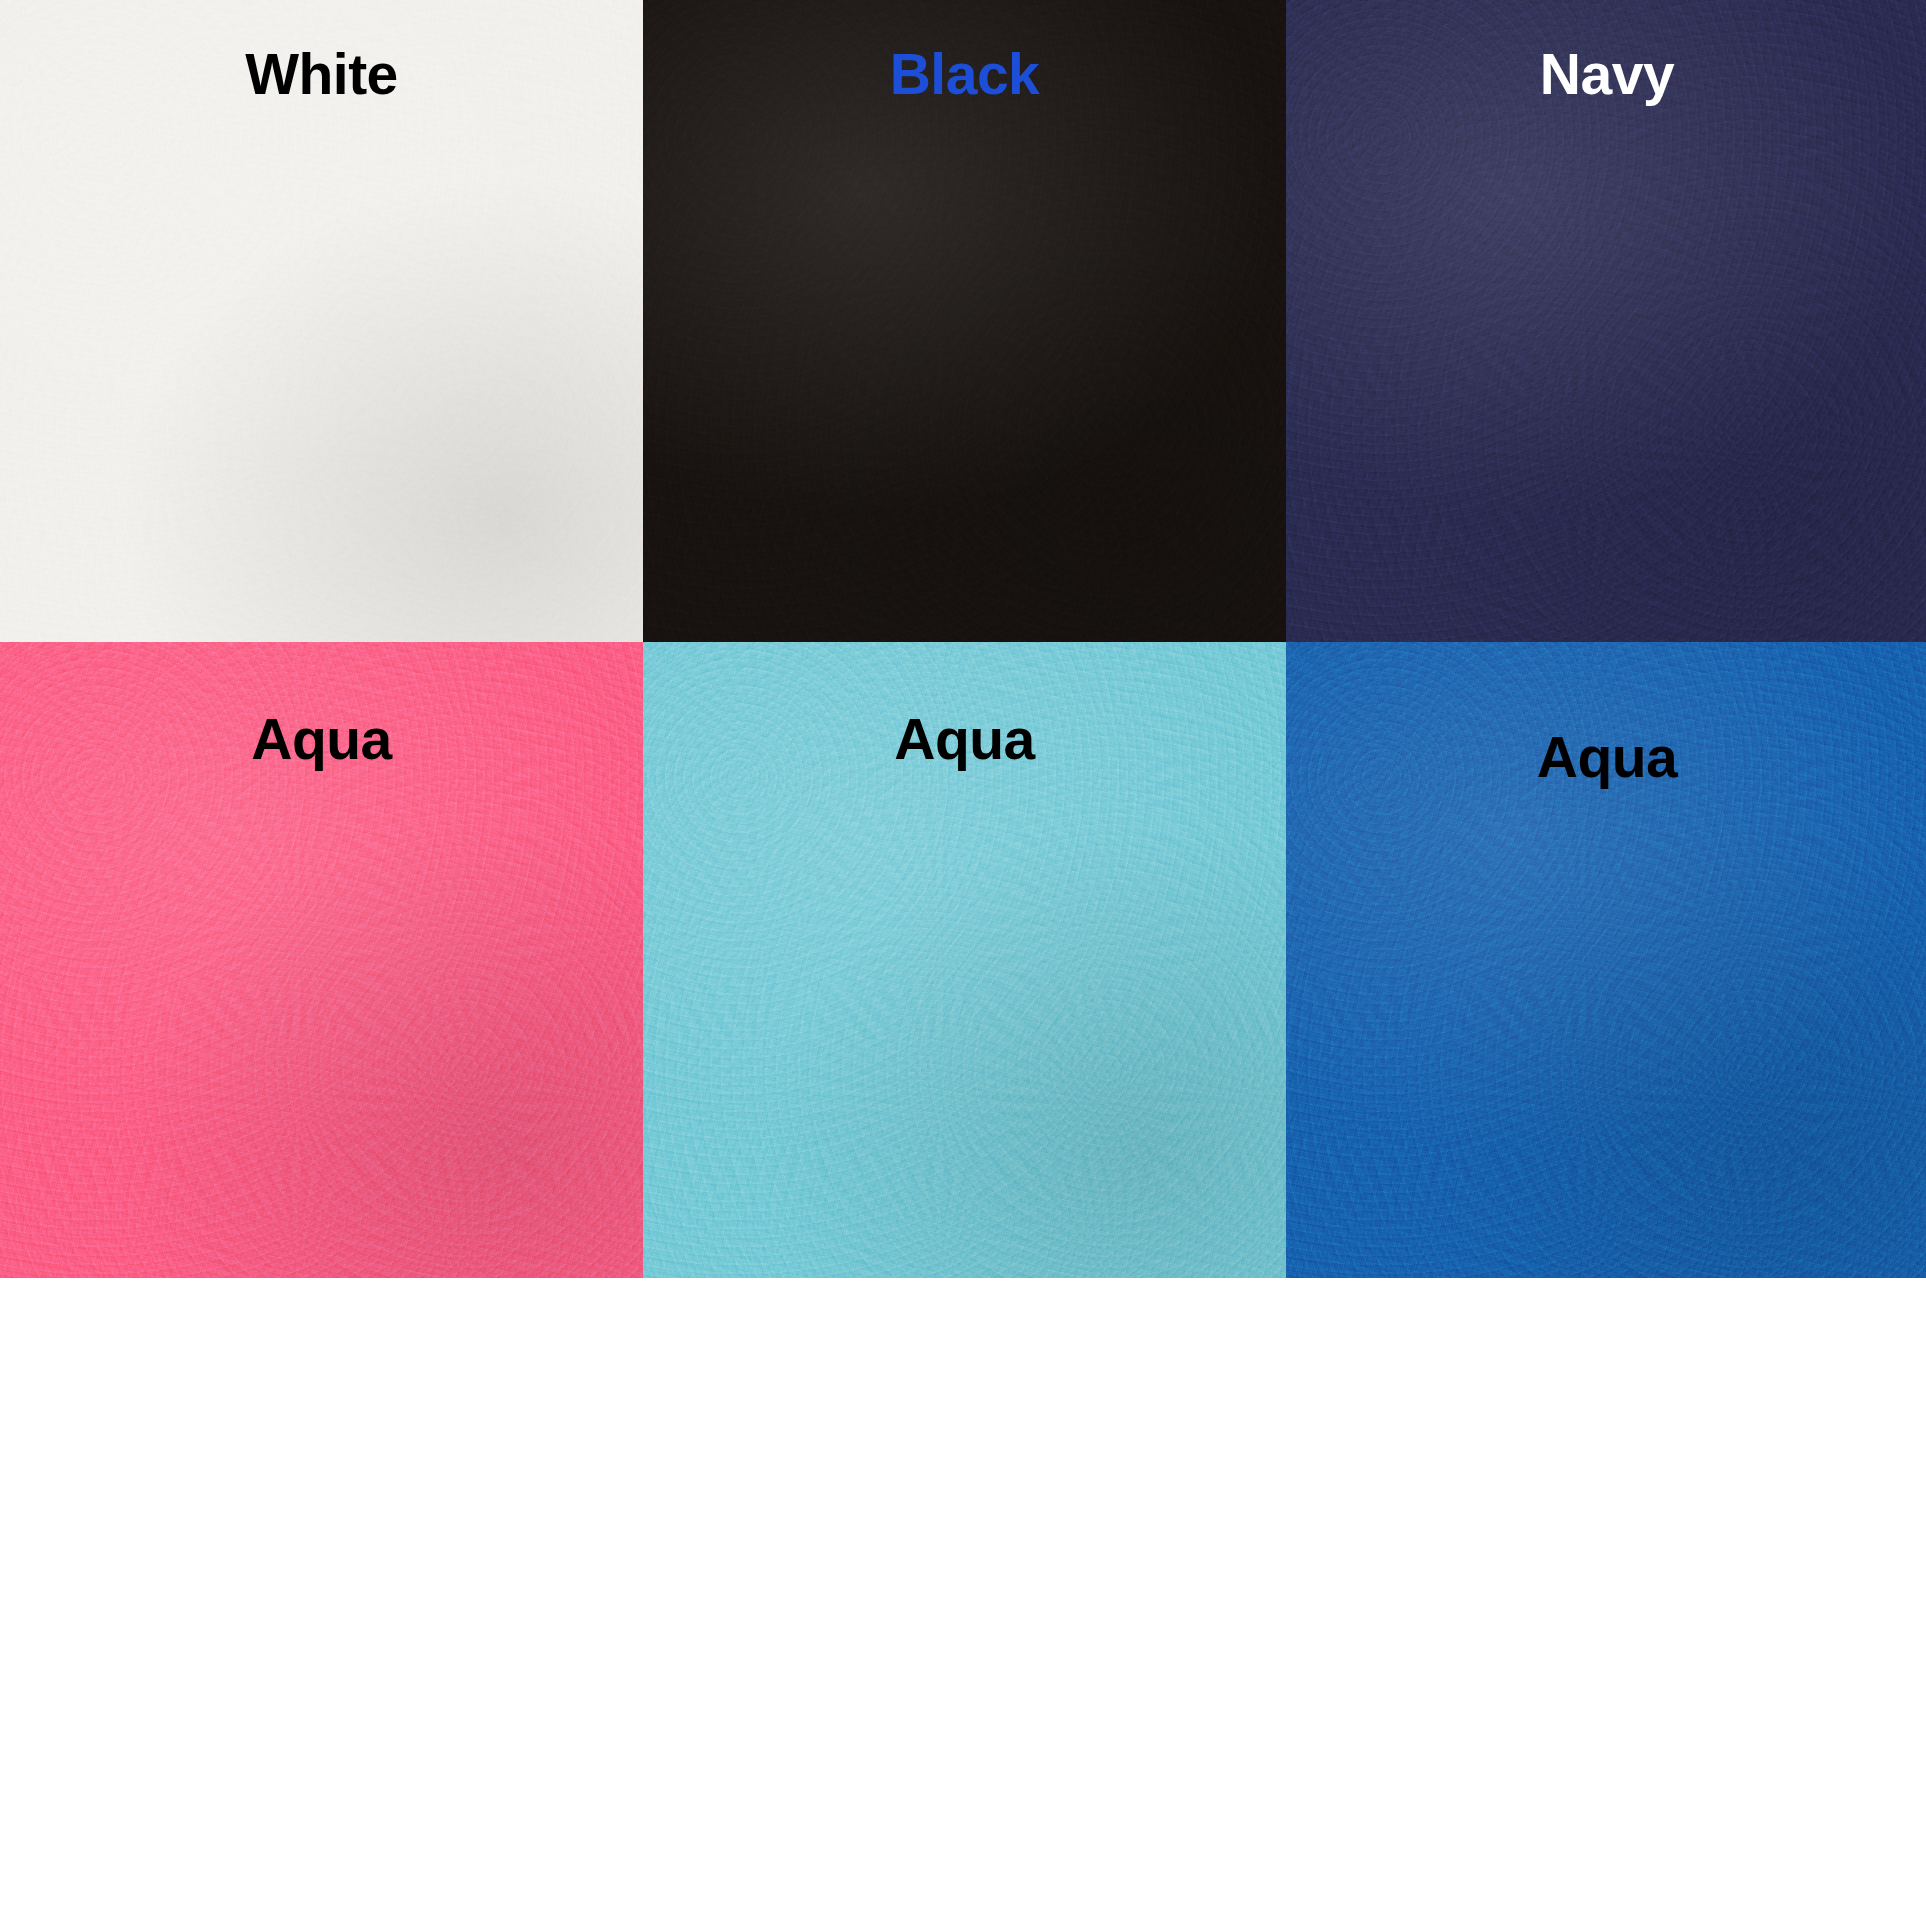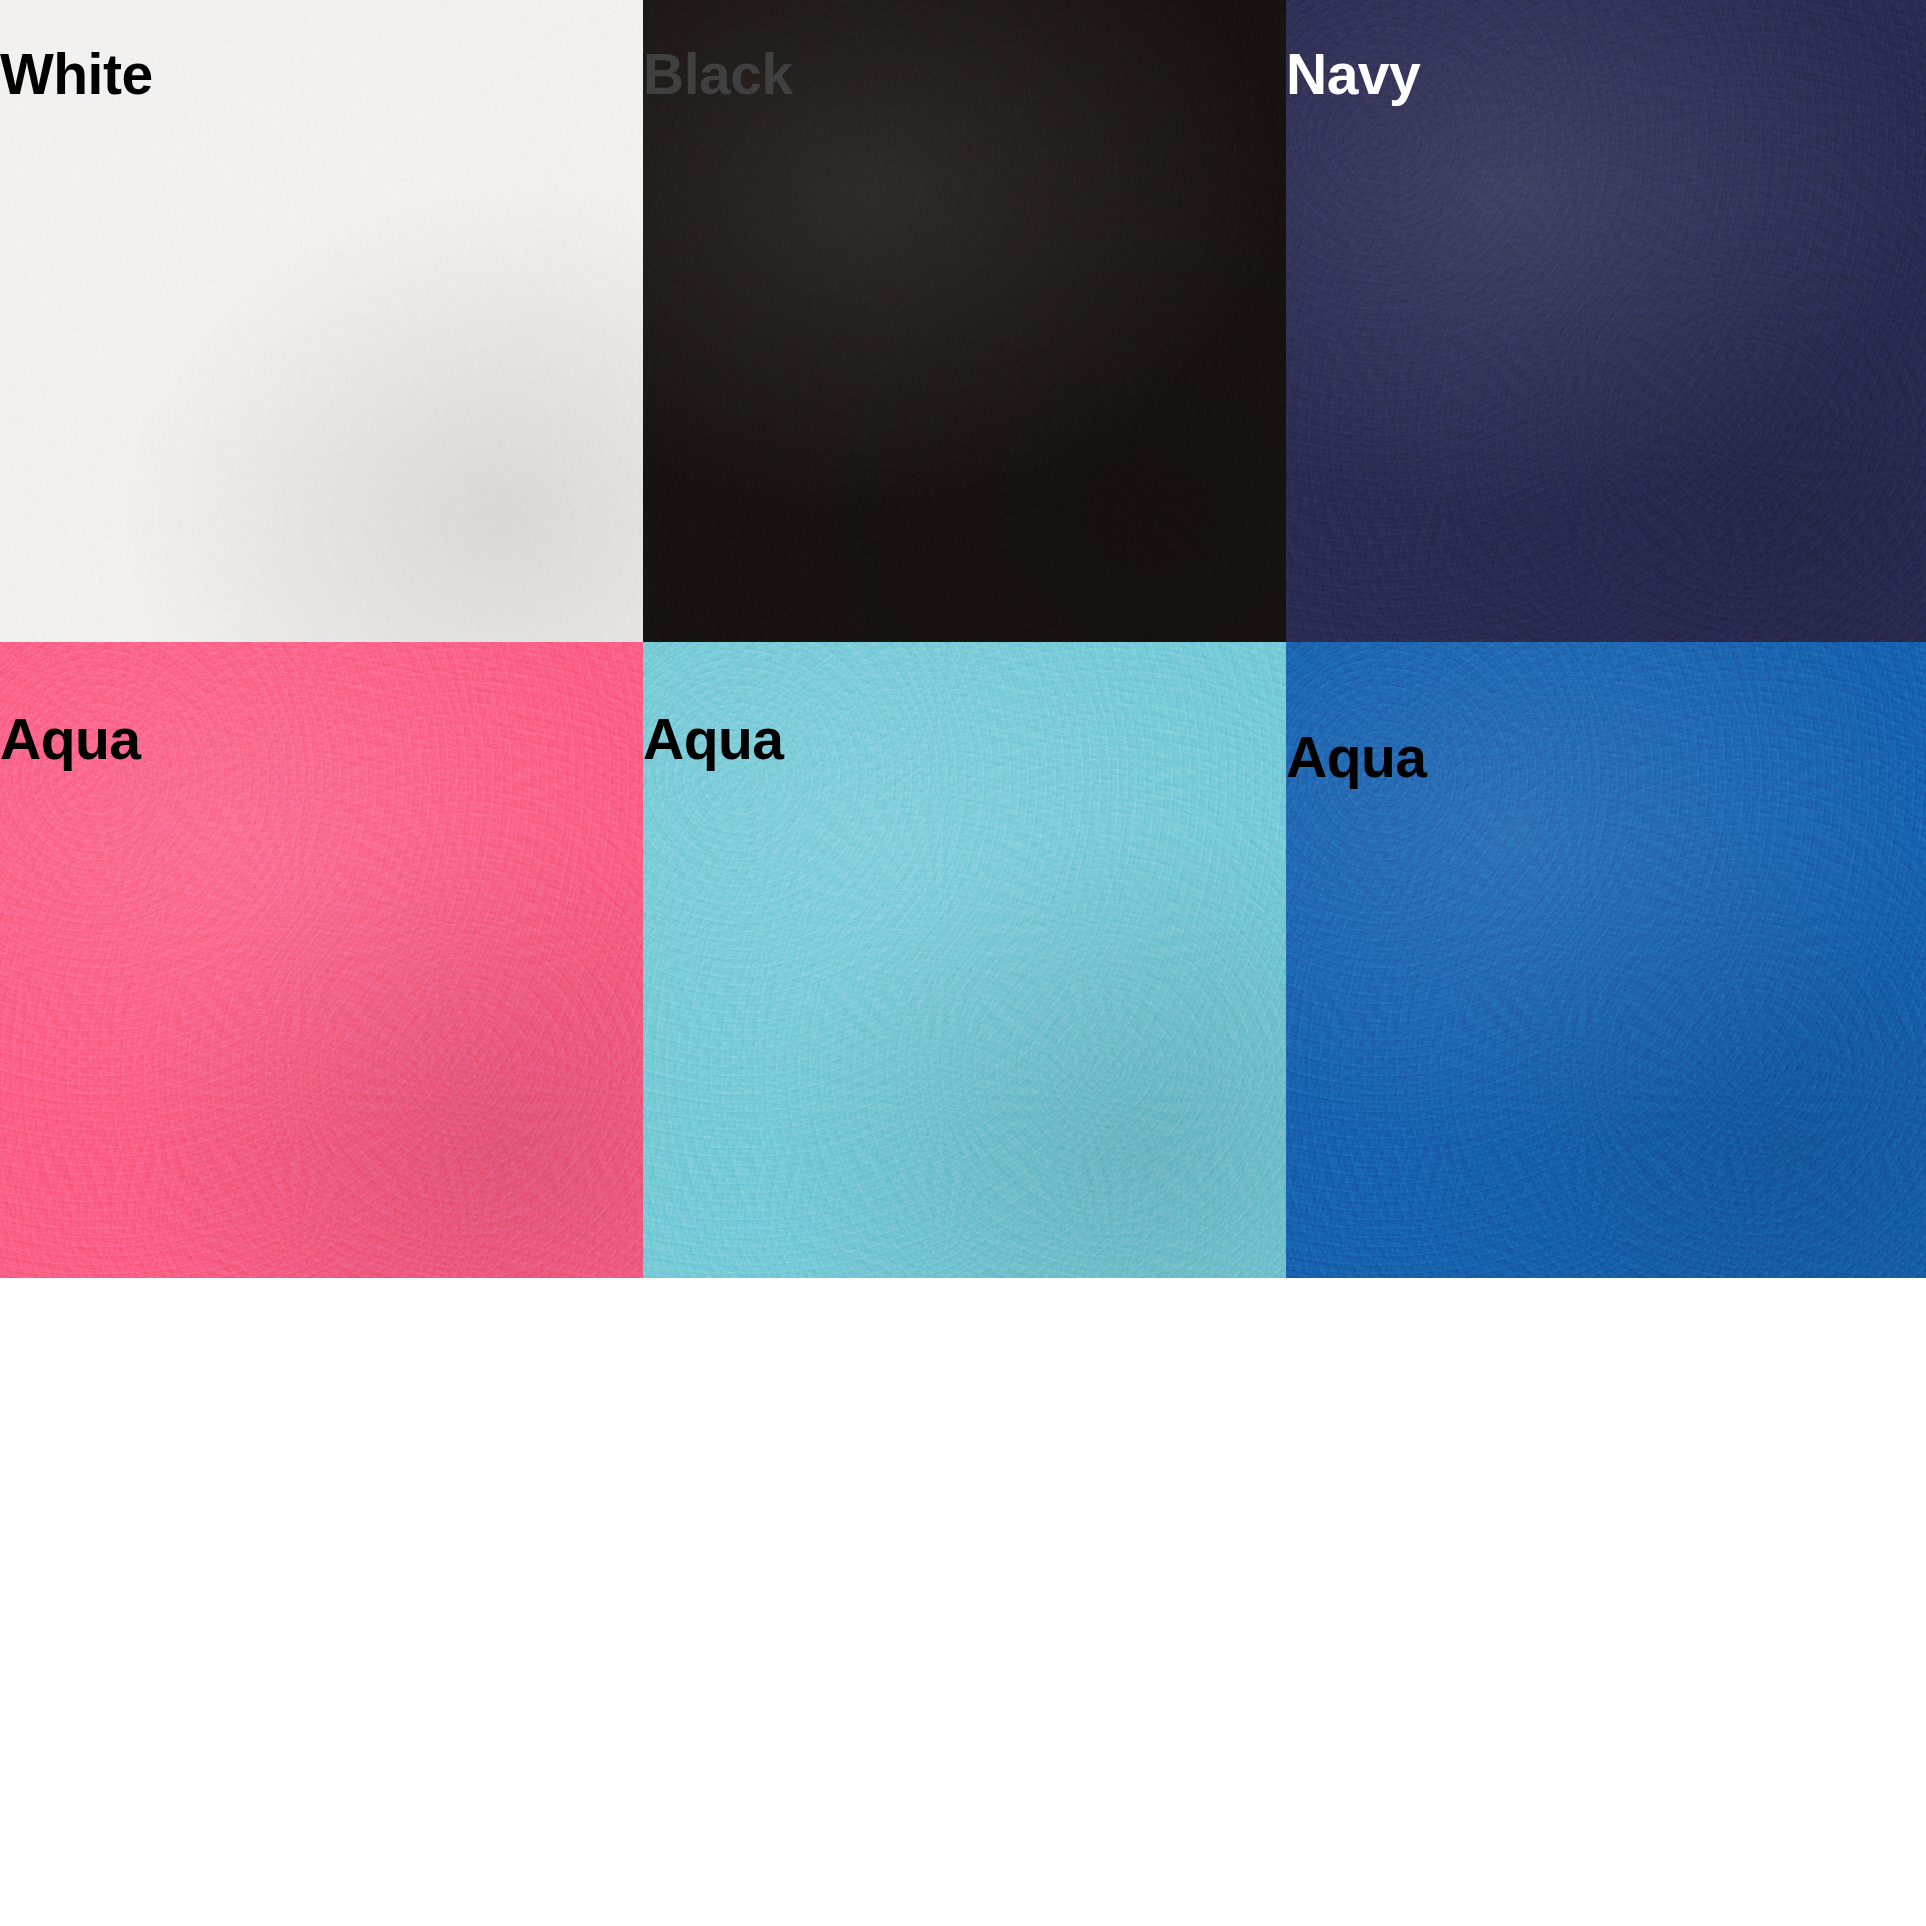--- a/index.html
+++ b/index.html
@@ -71,21 +71,21 @@
     background:
       radial-gradient(ellipse 90% 70% at 35% 30%, rgba(255,255,255,0.10), rgba(255,255,255,0) 72%),
       radial-gradient(ellipse 85% 75% at 78% 80%, rgba(0,0,0,0.10), rgba(0,0,0,0) 70%);
     pointer-events: none;
   }
 
   .swatch-label {
     position: absolute;
     left: 0;
     right: 0;
-    text-align: left;
+    text-align: center;
     font-weight: 700;
     font-size: 57px;
     letter-spacing: -0.5px;
     line-height: 1;
     white-space: nowrap;
     z-index: 3;
     -webkit-font-smoothing: antialiased;
   }
 
   
@@ -111,21 +111,21 @@
     <div class="sheen"></div>
     <div class="swatch-label" style="color: rgb(0, 0, 0);">White</div>
   </div>
 
   <div class="swatch row1">
     <div class="fill" style="background: rgb(23, 18, 15);"></div>
     <div class="tex-a"></div>
     <div class="tex-b"></div>
     <div class="tex-c"></div>
     <div class="sheen"></div>
-    <div class="swatch-label" style="color: #404040;">Black</div>
+    <div class="swatch-label" style="color: #1d4ed8;">Black</div>
   </div>
 
   <div class="swatch row1">
     <div class="fill" style="background: rgb(42, 43, 82);"></div>
     <div class="tex-a"></div>
     <div class="tex-b"></div>
     <div class="tex-c"></div>
     <div class="sheen"></div>
     <div class="swatch-label" style="color: rgb(255, 255, 255);">Navy</div>
   </div>

